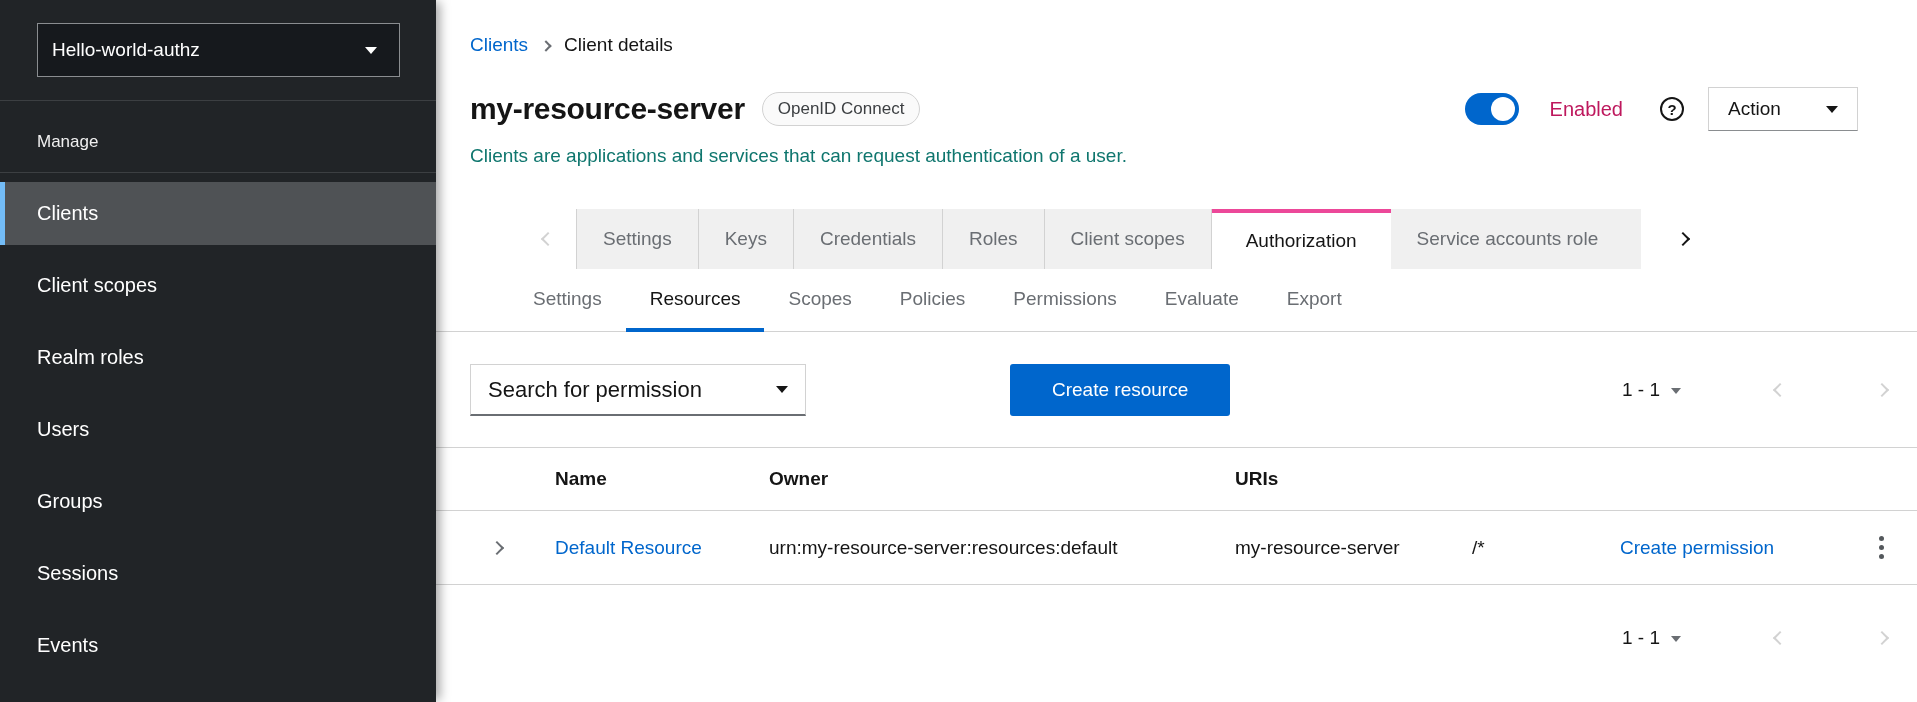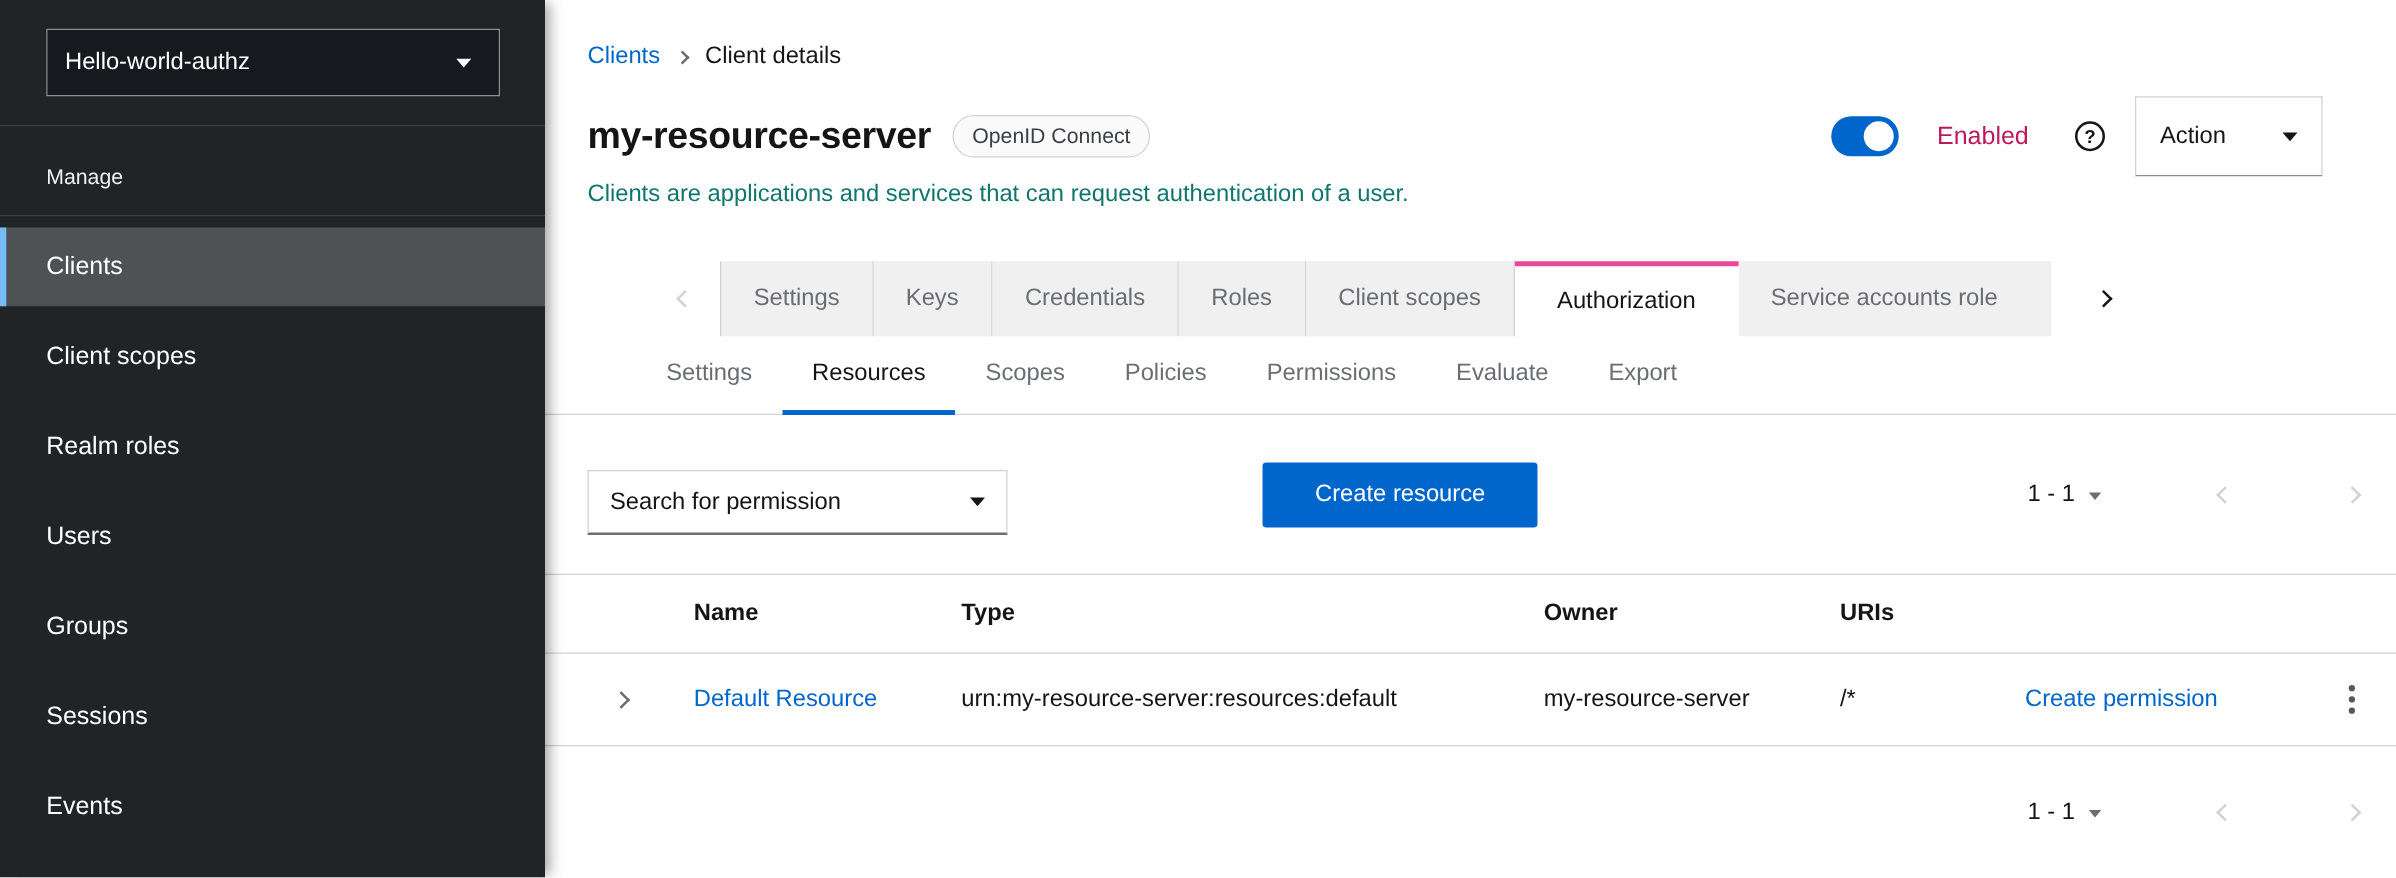--- a/index.html
+++ b/index.html
@@ -67,21 +67,21 @@
   .header-right { display: flex; align-items: center; }
   .switch { width: 54px; height: 32px; border-radius: 16px; background: #0066cc; position: relative; display: inline-block; cursor: pointer; }
   .switch .knob { position: absolute; right: 4px; top: 4px; width: 24px; height: 24px; border-radius: 50%; background: #fff; }
   .enabled-label { margin-left: 31px; font-size: 20px; color: #be185d; }
   .help {
     margin-left: 37px; width: 24px; height: 24px; border: 2.5px solid #151515; border-radius: 50%;
     display: flex; align-items: center; justify-content: center;
     font-size: 15px; font-weight: 700; color: #151515; cursor: pointer; background: #fff;
   }
   .action-toggle {
-    margin-left: 24px; width: 150px; height: 64px; background: #fff;
+    margin-left: 24px; width: 150px; height: 44px; background: #fff;
     border: 1px solid #d2d2d2; border-bottom: 1px solid #8a8d90;
     display: flex; align-items: center; justify-content: space-between;
     padding: 0 19px; font-size: 19px; color: #151515; cursor: pointer; font-family: inherit;
   }
 
   .subtitle { margin: 9px 0 0 34px; font-size: 19px; color: #0f766e; line-height: 23px; }
 
   
   .tabs-row { display: flex; margin-top: 42px; height: 60px; align-items: stretch; }
   .tab-scroll { border: none; background: transparent; width: 56px; display: flex; align-items: center; justify-content: center; cursor: pointer; padding: 0; }
@@ -100,21 +100,21 @@
     border-bottom: 4px solid transparent; margin-bottom: -1px; cursor: pointer; white-space: nowrap;
   }
   .subtab.active { color: #151515; border-bottom-color: #0066cc; }
 
   
   .toolbar { display: flex; align-items: center; margin: 32px 30px 0 34px; }
   .search-select {
     width: 336px; height: 52px; background: #fff;
     border: 1px solid #d2d2d2; border-bottom: 2px solid #6a6e73;
     display: flex; align-items: center; justify-content: space-between;
-    padding: 0 17px; font-size: 19px; color: #151515; cursor: pointer; font-family: inherit; margin-top: 12px;
+    padding: 0 17px; font-size: 22px; color: #151515; cursor: pointer; font-family: inherit;
   }
   .btn-primary {
     margin-left: 204px; height: 52px; padding: 0 42px; background: #0066cc; color: #fff;
     font-size: 19px; border: none; border-radius: 3px; cursor: pointer; font-family: inherit;
   }
   .toolbar .spacer { flex: 1; }
 
   .pagination { display: flex; align-items: center; gap: 32px; }
   .page-range {
     display: flex; align-items: center; gap: 11px; background: none; border: none;
@@ -233,21 +233,20 @@
         <button class="page-nav next">
           <span class="chev right"></span>
         </button>
       </div>
     </div>
 
     <div class="table">
       <div class="t-row t-head">
         <div></div>
         <div class="th">Name</div>
-        <div class="th">Type</div>
         <div class="th">Owner</div>
         <div class="th">URIs</div>
         <div></div>
         <div></div>
       </div>
       <div class="t-row t-data">
         <button class="expander">
           <span class="chev right"></span>
         </button>
         <a class="link">Default Resource</a>

